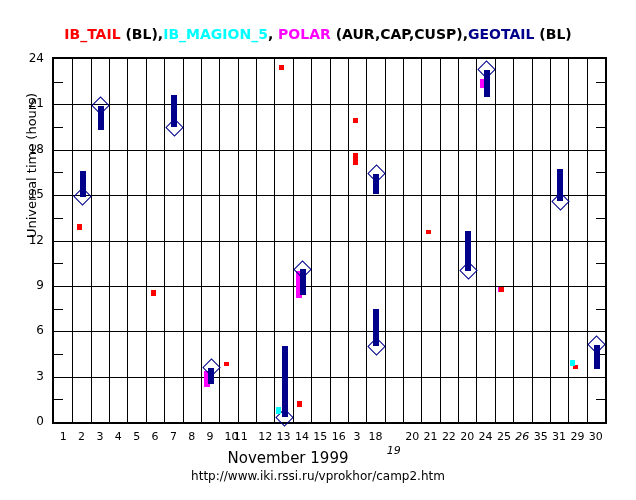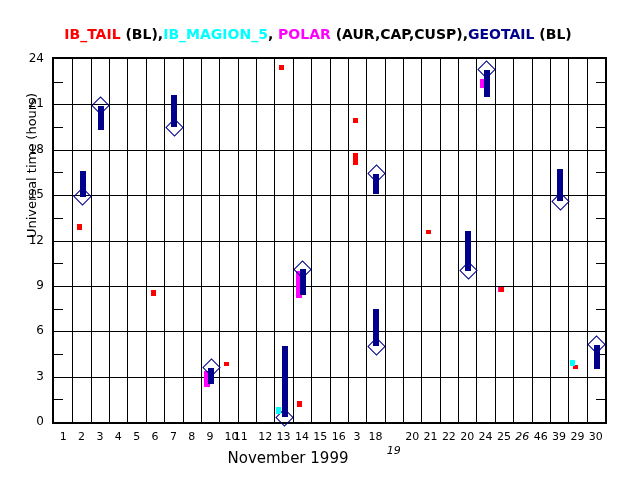--- a/index.html
+++ b/index.html
@@ -279,21 +279,22 @@
       <div class="xlabel-text" style="width: 30px; left: 342.05px; top: 430px;">3</div>
       <div class="xlabel-text" style="width: 30px; left: 360.417px; top: 430px;">18</div>
       <div class="xlabel-text" style="width: 30px; left: 378.783px; top: 444px; font-style: italic;">19</div>
       <div class="xlabel-text" style="width: 30px; left: 397.15px; top: 430px;">20</div>
       <div class="xlabel-text" style="width: 30px; left: 415.517px; top: 430px;">21</div>
       <div class="xlabel-text" style="width: 30px; left: 433.883px; top: 430px;">22</div>
       <div class="xlabel-text" style="width: 30px; left: 452.25px; top: 430px;">20</div>
       <div class="xlabel-text" style="width: 30px; left: 470.617px; top: 430px;">24</div>
       <div class="xlabel-text" style="width: 30px; left: 488.983px; top: 430px;">25</div>
       <div class="xlabel-text" style="width: 30px; left: 507.35px; top: 430px; font-style: italic;">26</div>
-      <div class="xlabel-text" style="width: 30px; left: 525.717px; top: 430px;">46</div>
-      <div class="xlabel-text" style="width: 30px; left: 544.083px; top: 430px;">39</div>
+      <div class="xlabel-text" style="width: 30px; left: 525.717px; top: 430px;">35</div>
+      <div class="xlabel-text" style="width: 30px; left: 544.083px; top: 430px;">31</div>
       <div class="xlabel-text" style="width: 30px; left: 562.45px; top: 430px;">29</div>
       <div class="xlabel-text" style="width: 30px; left: 580.817px; top: 430px;">30</div>
     </div>
 
   <div id="xtitle">November   1999</div>
+  <div id="footer-url">http://www.iki.rssi.ru/vprokhor/camp2.htm</div>
 
 </div>
 
 </body></html>

